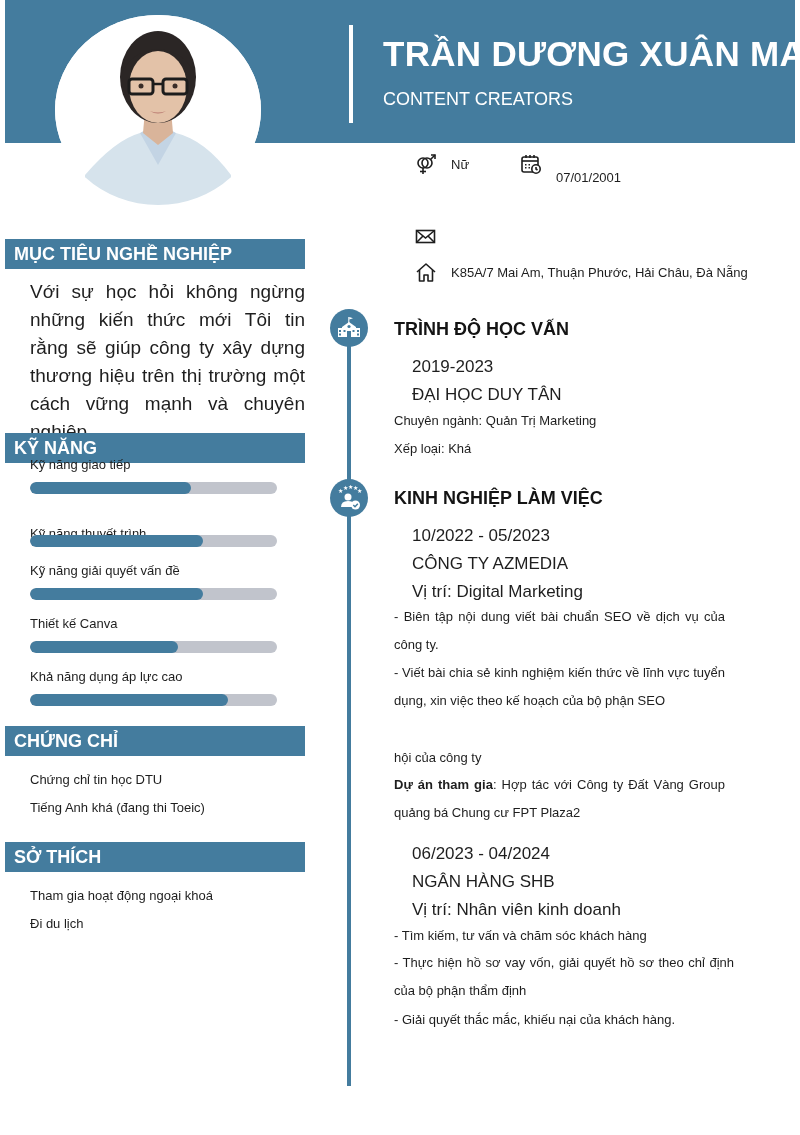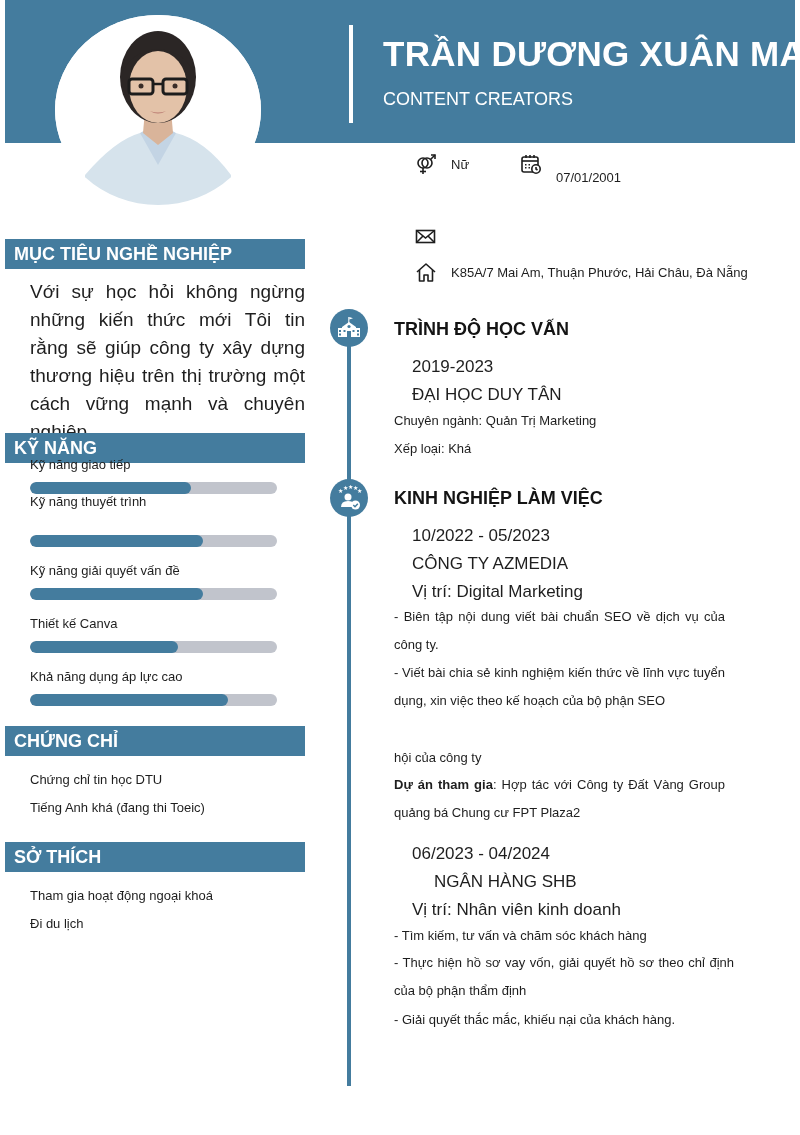--- a/index.html
+++ b/index.html
@@ -114,21 +114,21 @@
 <div class="abs sec-head" style="top:239px;">MỤC TIÊU NGHỀ NGHIỆP</div>
 <div class="abs para" style="top:278px;">Với sự học hỏi không ngừng những kiến thức mới Tôi tin rằng sẽ giúp công ty xây dựng thương hiệu trên thị trường một cách vững mạnh và chuyên nghiệp</div>
 
 <div class="abs sec-head" style="top:411px;margin-top:22px;">KỸ NĂNG</div>
 
 <div class="abs skill-label" style="top:457px;">Kỹ năng giao tiếp</div>
 <div class="abs bar-track" style="top:482px;">
     <div class="bar-fill" style="width:65%;"></div>
   </div>
 
-<div class="abs skill-label" style="top:494px;">Kỹ năng thuyết trình</div>
+<div class="abs skill-label" style="top:526px;">Kỹ năng thuyết trình</div>
 <div class="abs bar-track" style="top:535px;">
     <div class="bar-fill" style="width:70%;"></div>
   </div>
 
 <div class="abs skill-label" style="top:563px;">Kỹ năng giải quyết vấn đề</div>
 <div class="abs bar-track" style="top:588px;">
     <div class="bar-fill" style="width:70%;"></div>
   </div>
 
 <div class="abs skill-label" style="top:616px;">Thiết kế Canva</div>
@@ -195,17 +195,17 @@
 <div class="abs r-bold" style="top:554px;">CÔNG TY AZMEDIA</div>
 <div class="abs r-bold" style="top:582px;">Vị trí: Digital Marketing</div>
 <div class="abs r-para" style="top:603px;">- Biên tập nội dung viết bài chuẩn SEO về dịch vụ của công ty.</div>
 <div class="abs r-para" style="top:659px;">- Viết bài chia sẻ kinh nghiệm kiến thức về lĩnh vực tuyển dụng, xin việc theo kế hoạch của bộ phận SEO</div>
 <div class="abs r-text" style="top:750px;">hội của công ty</div>
 <div class="abs r-para" style="top:771px;">
   <b>Dự án tham gia</b><span>: Hợp tác với Công ty Đất Vàng Group quảng bá Chung cư  FPT Plaza2</span>
 </div>
 
 <div class="abs r-bold" style="top:844px;">06/2023 - 04/2024</div>
-<div class="abs r-bold" style="top:872px;margin-left:22px;">NGÂN HÀNG SHB</div>
+<div class="abs r-bold" style="top:872px;">NGÂN HÀNG SHB</div>
 <div class="abs r-bold" style="top:900px;">Vị trí: Nhân viên kinh doanh</div>
 <div class="abs r-text" style="top:928px;">- Tìm kiếm, tư vấn và chăm sóc khách hàng</div>
 <div class="abs r-para" style="top:949px;width:340px;">- Thực hiện hồ sơ vay vốn, giải quyết hồ sơ theo chỉ định của bộ phận thẩm định</div>
 <div class="abs r-text" style="top:1012px;">- Giải quyết thắc mắc, khiếu nại của khách hàng.</div>
 
 </body></html>

